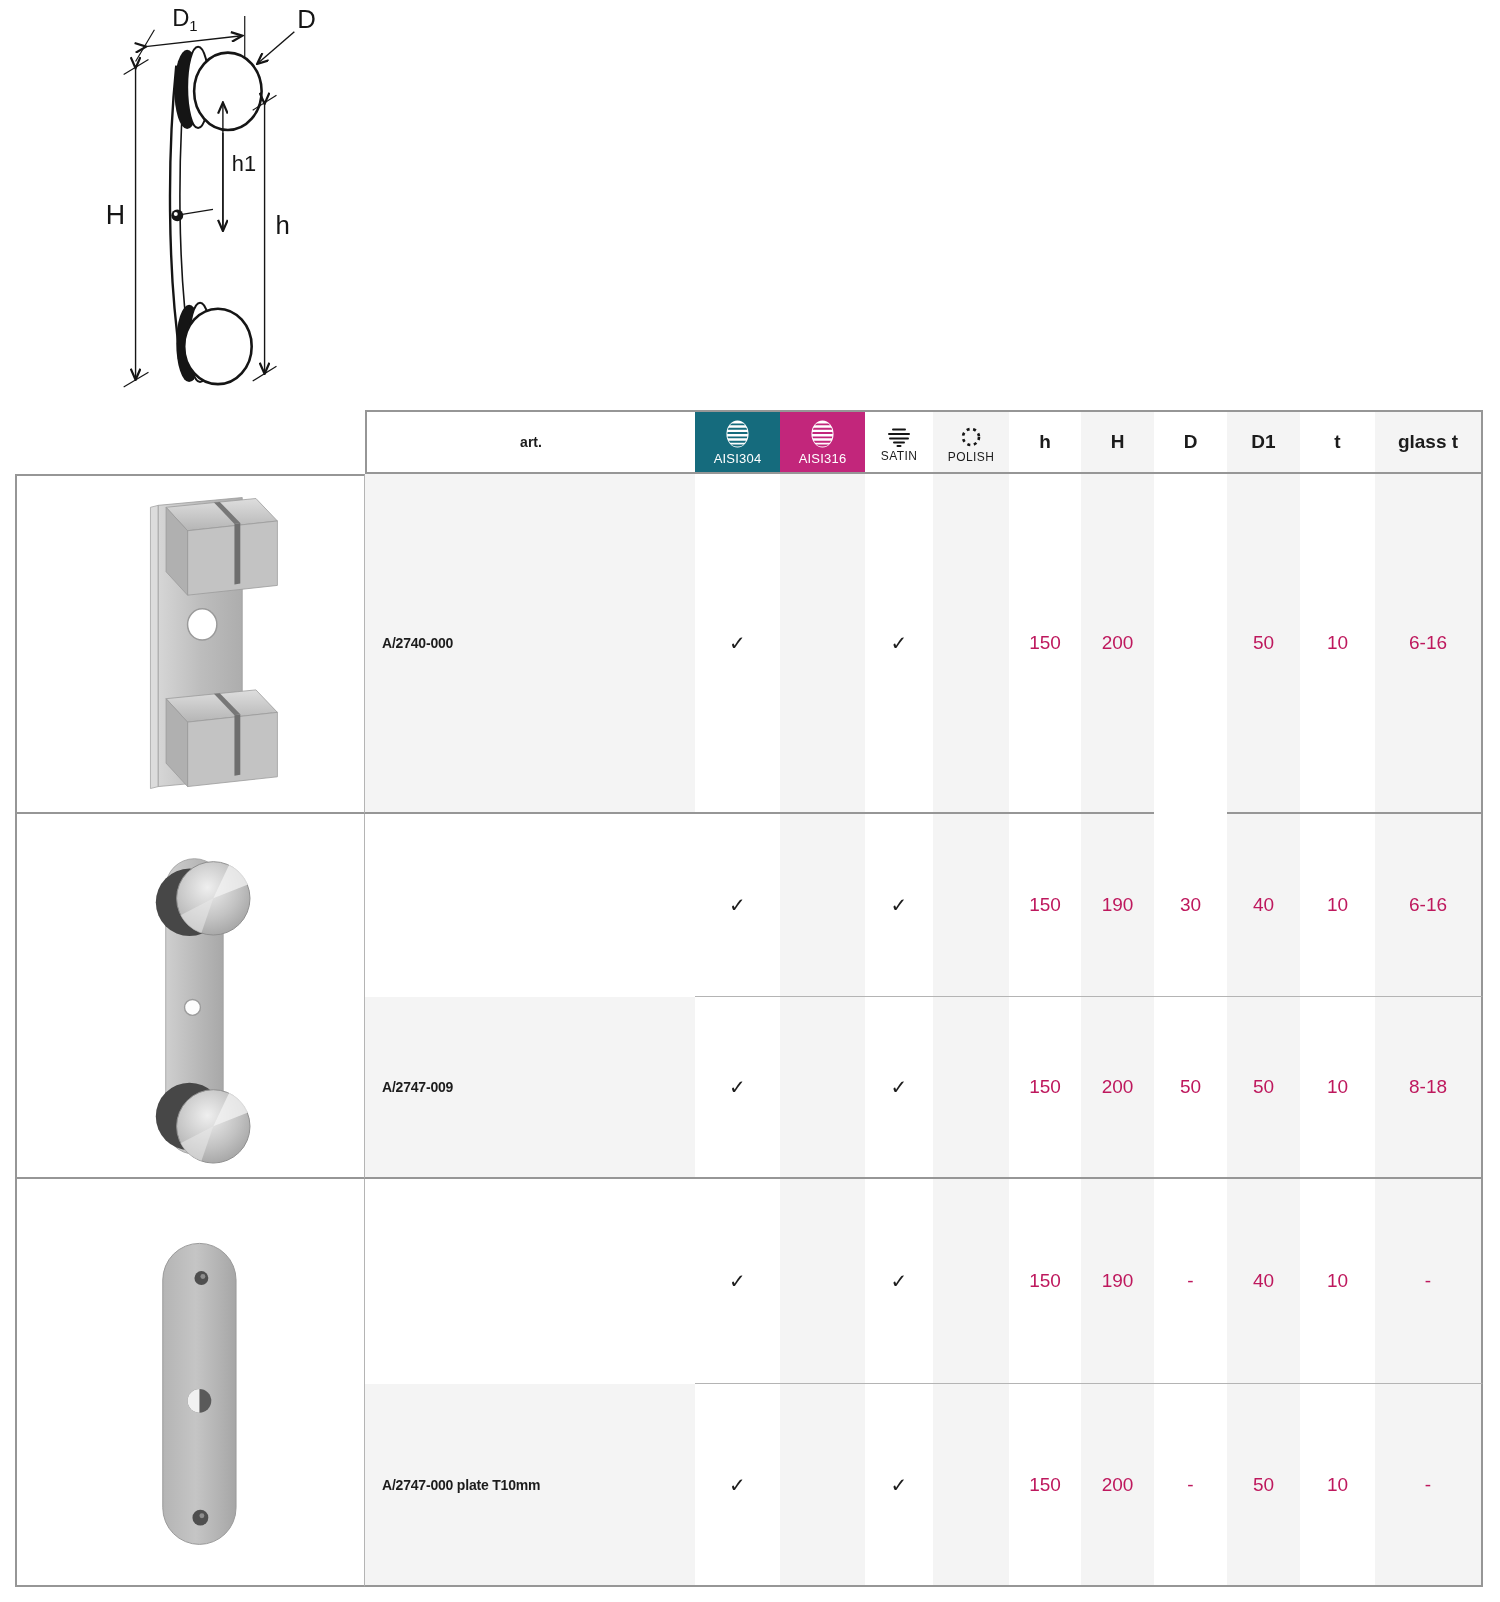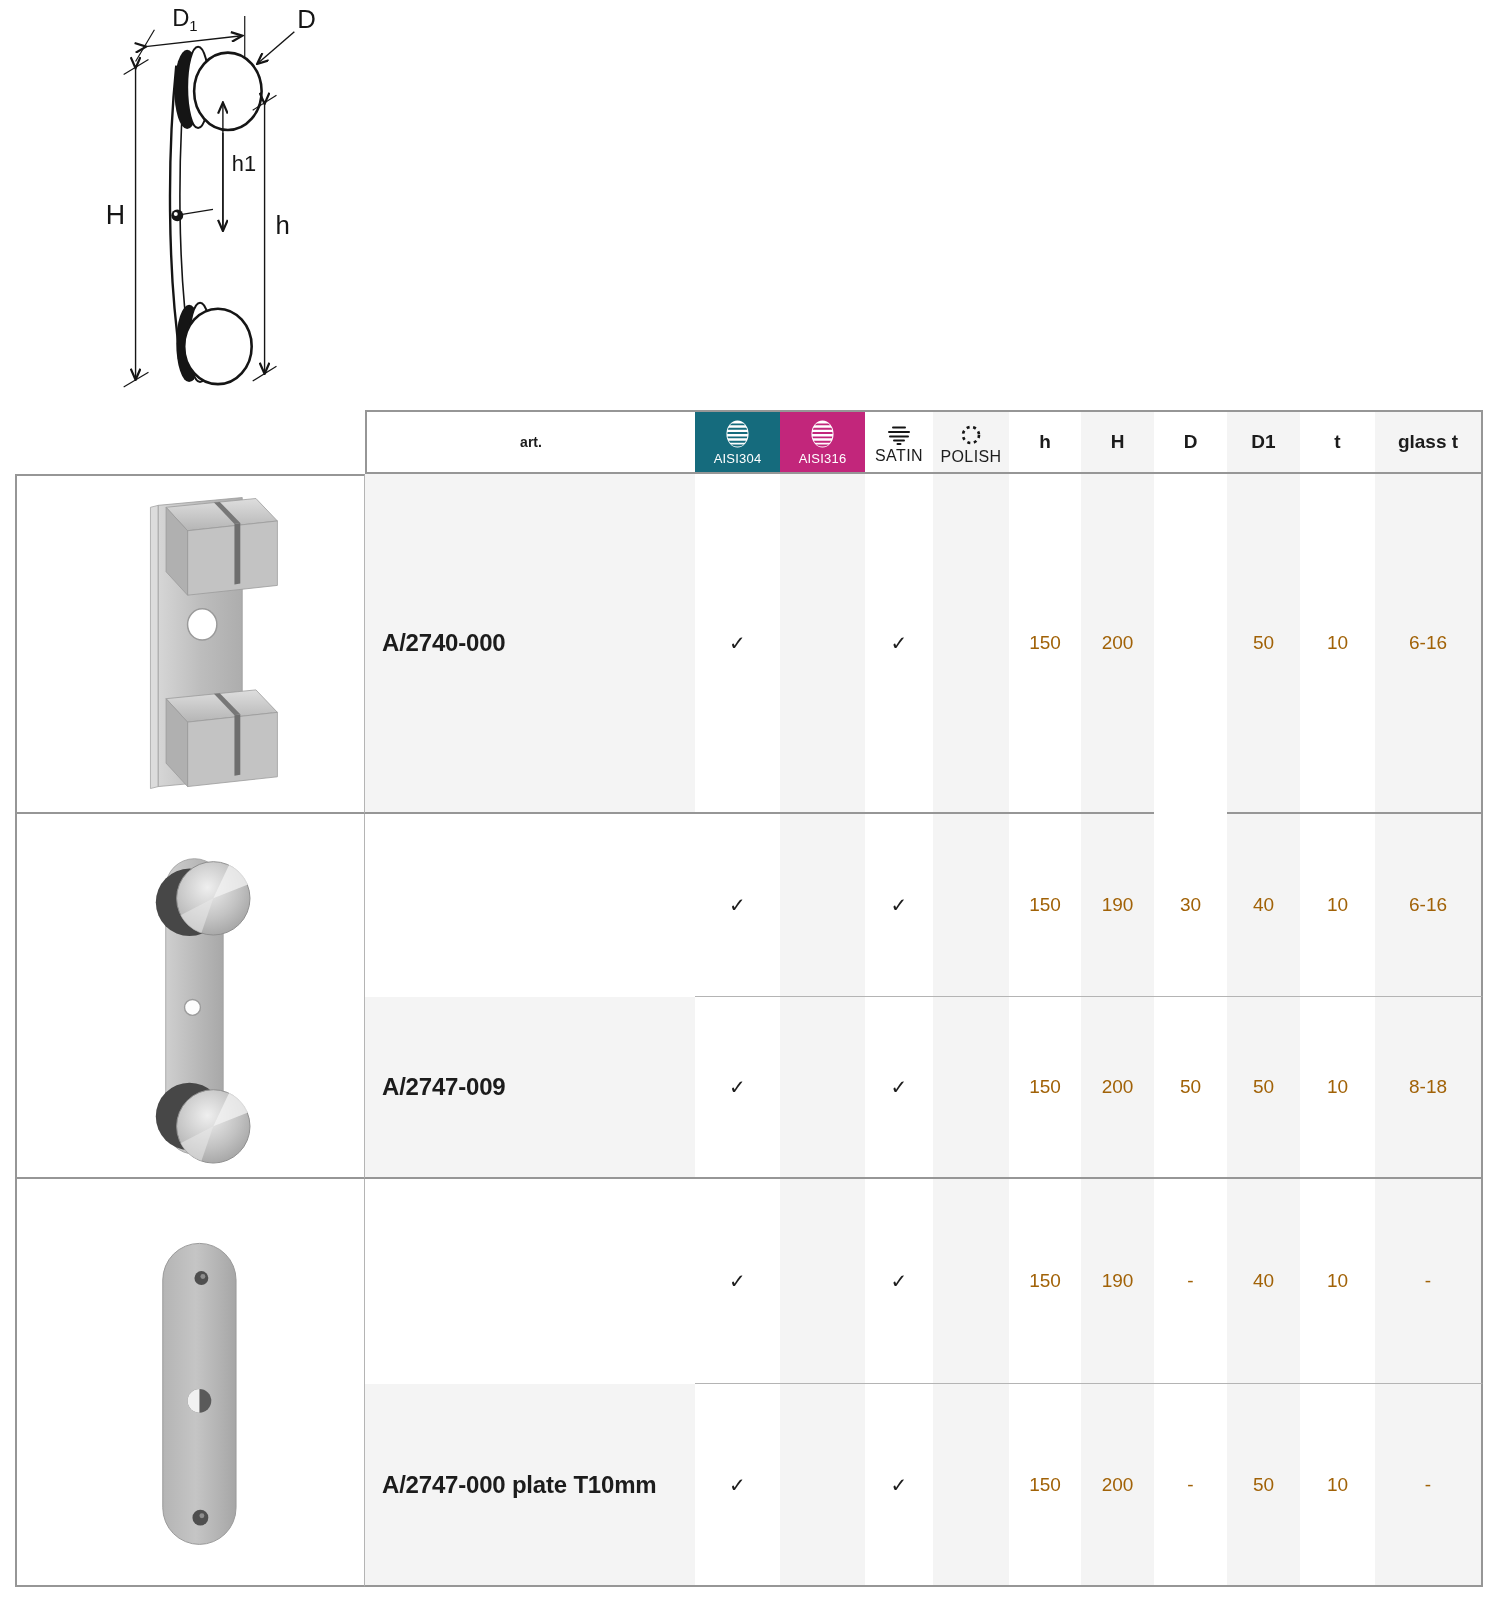--- a/index.html
+++ b/index.html
@@ -44,32 +44,32 @@
 
   
   .hc{grid-row:1;border-top:2px solid var(--bd);border-bottom:2px solid var(--bd);
       flex-direction:column;gap:3px}
   .hc-art{background:#fff;border-left:2px solid var(--bd);font-weight:bold;font-size:14px}
   .hc-dim{font-weight:bold;font-size:19px}
   .hc-sat{background:#fff}
   .hc-aisi{color:#fff;font-size:13px;letter-spacing:.2px;gap:2px;}
   .bg-teal{background:var(--teal)}
   .bg-magenta{background:var(--magenta)}
-  .hc-fin{font-size:16px;letter-spacing:.4px;gap:2px;padding-top:6px}
+  .hc-fin{font-size:12px;letter-spacing:.4px;gap:2px;padding-top:6px}
 
   
   .imgcell{grid-column:1;background:#fff;border-left:2px solid var(--bd);
     border-right:1px solid var(--bdl);display:flex;align-items:center;justify-content:center}
   .ic1{grid-row:2;border-top:2px solid var(--bd);border-bottom:2px solid var(--bd)}
   .ic2{grid-row:3/5;border-bottom:2px solid var(--bd)}
   .ic3{grid-row:5/7;border-bottom:2px solid var(--bd)}
 
-  .art-cell{justify-content:flex-start;padding-left:17px;font-weight:bold;font-size:24px;
+  .art-cell{justify-content:flex-start;padding-left:17px;font-weight:bold;font-size:14px;
     letter-spacing:-.2px;white-space:nowrap}
-  .val{color:#a16207}
+  .val{color:#be185d}
   .chk{font-size:20px}
 </style>
 </head>
 <body>
 
 <svg class="diagram" viewBox="0 0 310 395">
   <defs>
     <marker id="arr" markerWidth="10" markerHeight="8" refX="8.5" refY="4" orient="auto">
       <path d="M1,0.5 L9,4 L1,7.5" fill="none" stroke="#151515" stroke-width="1.6"></path>
     </marker>

